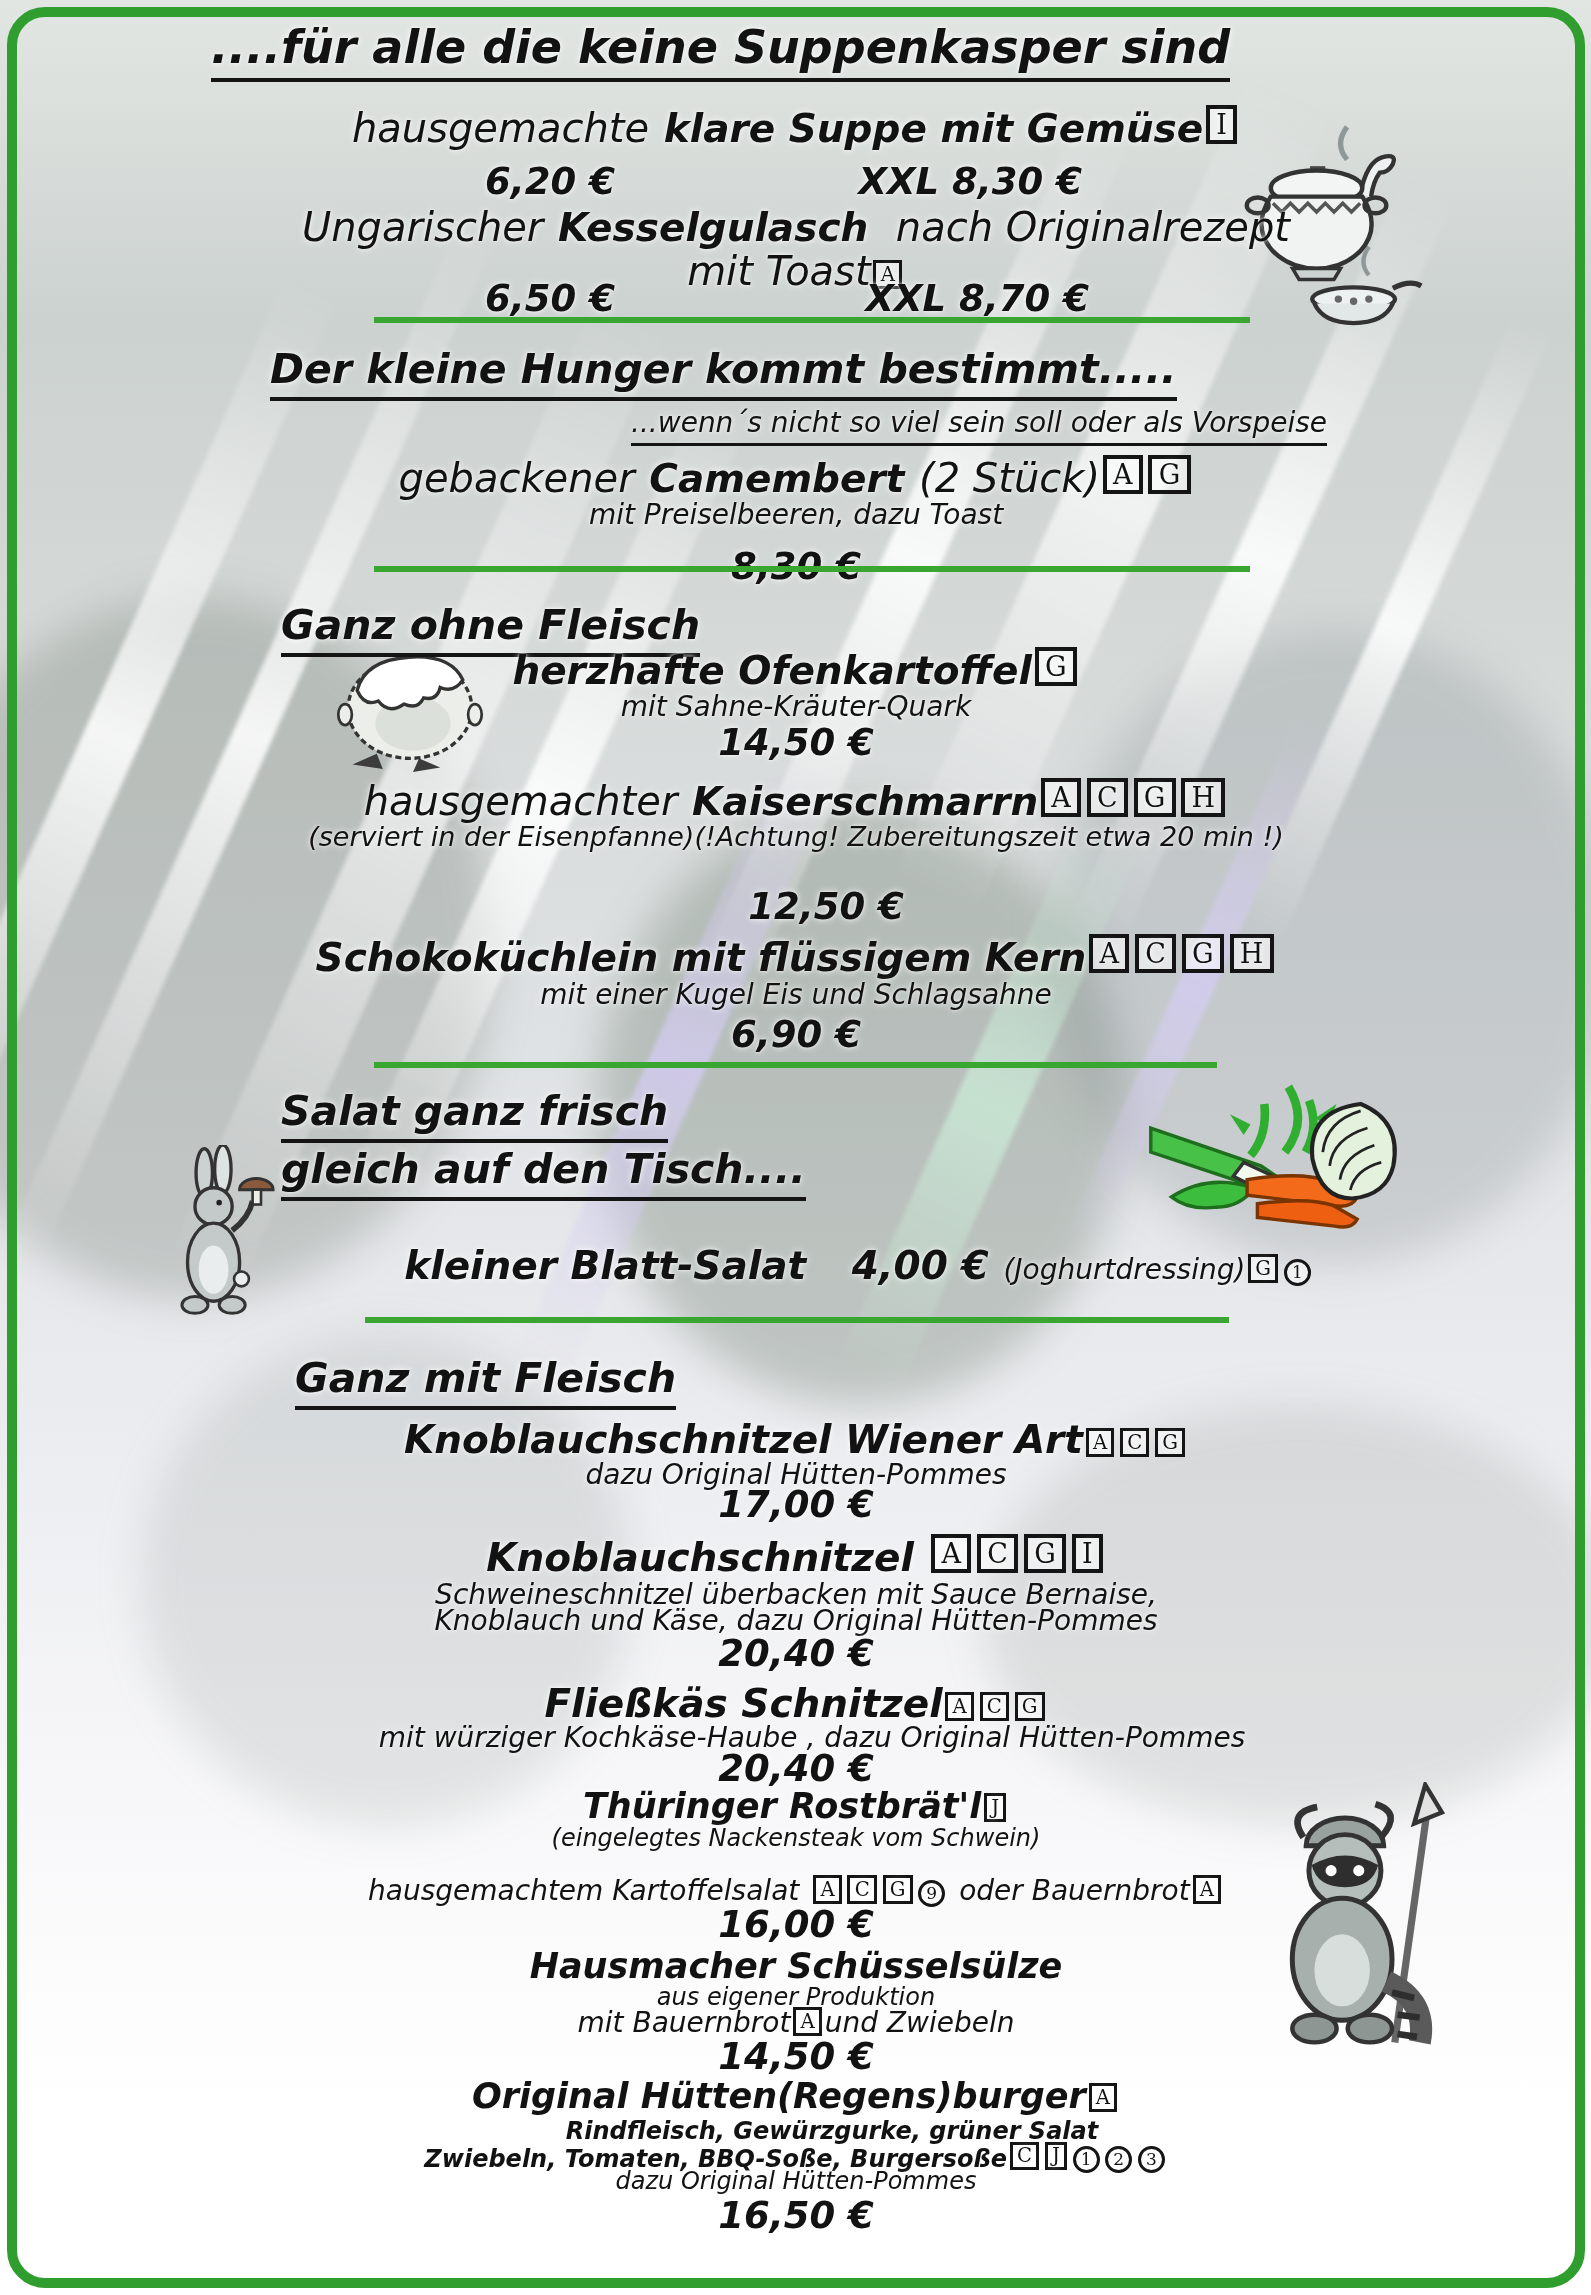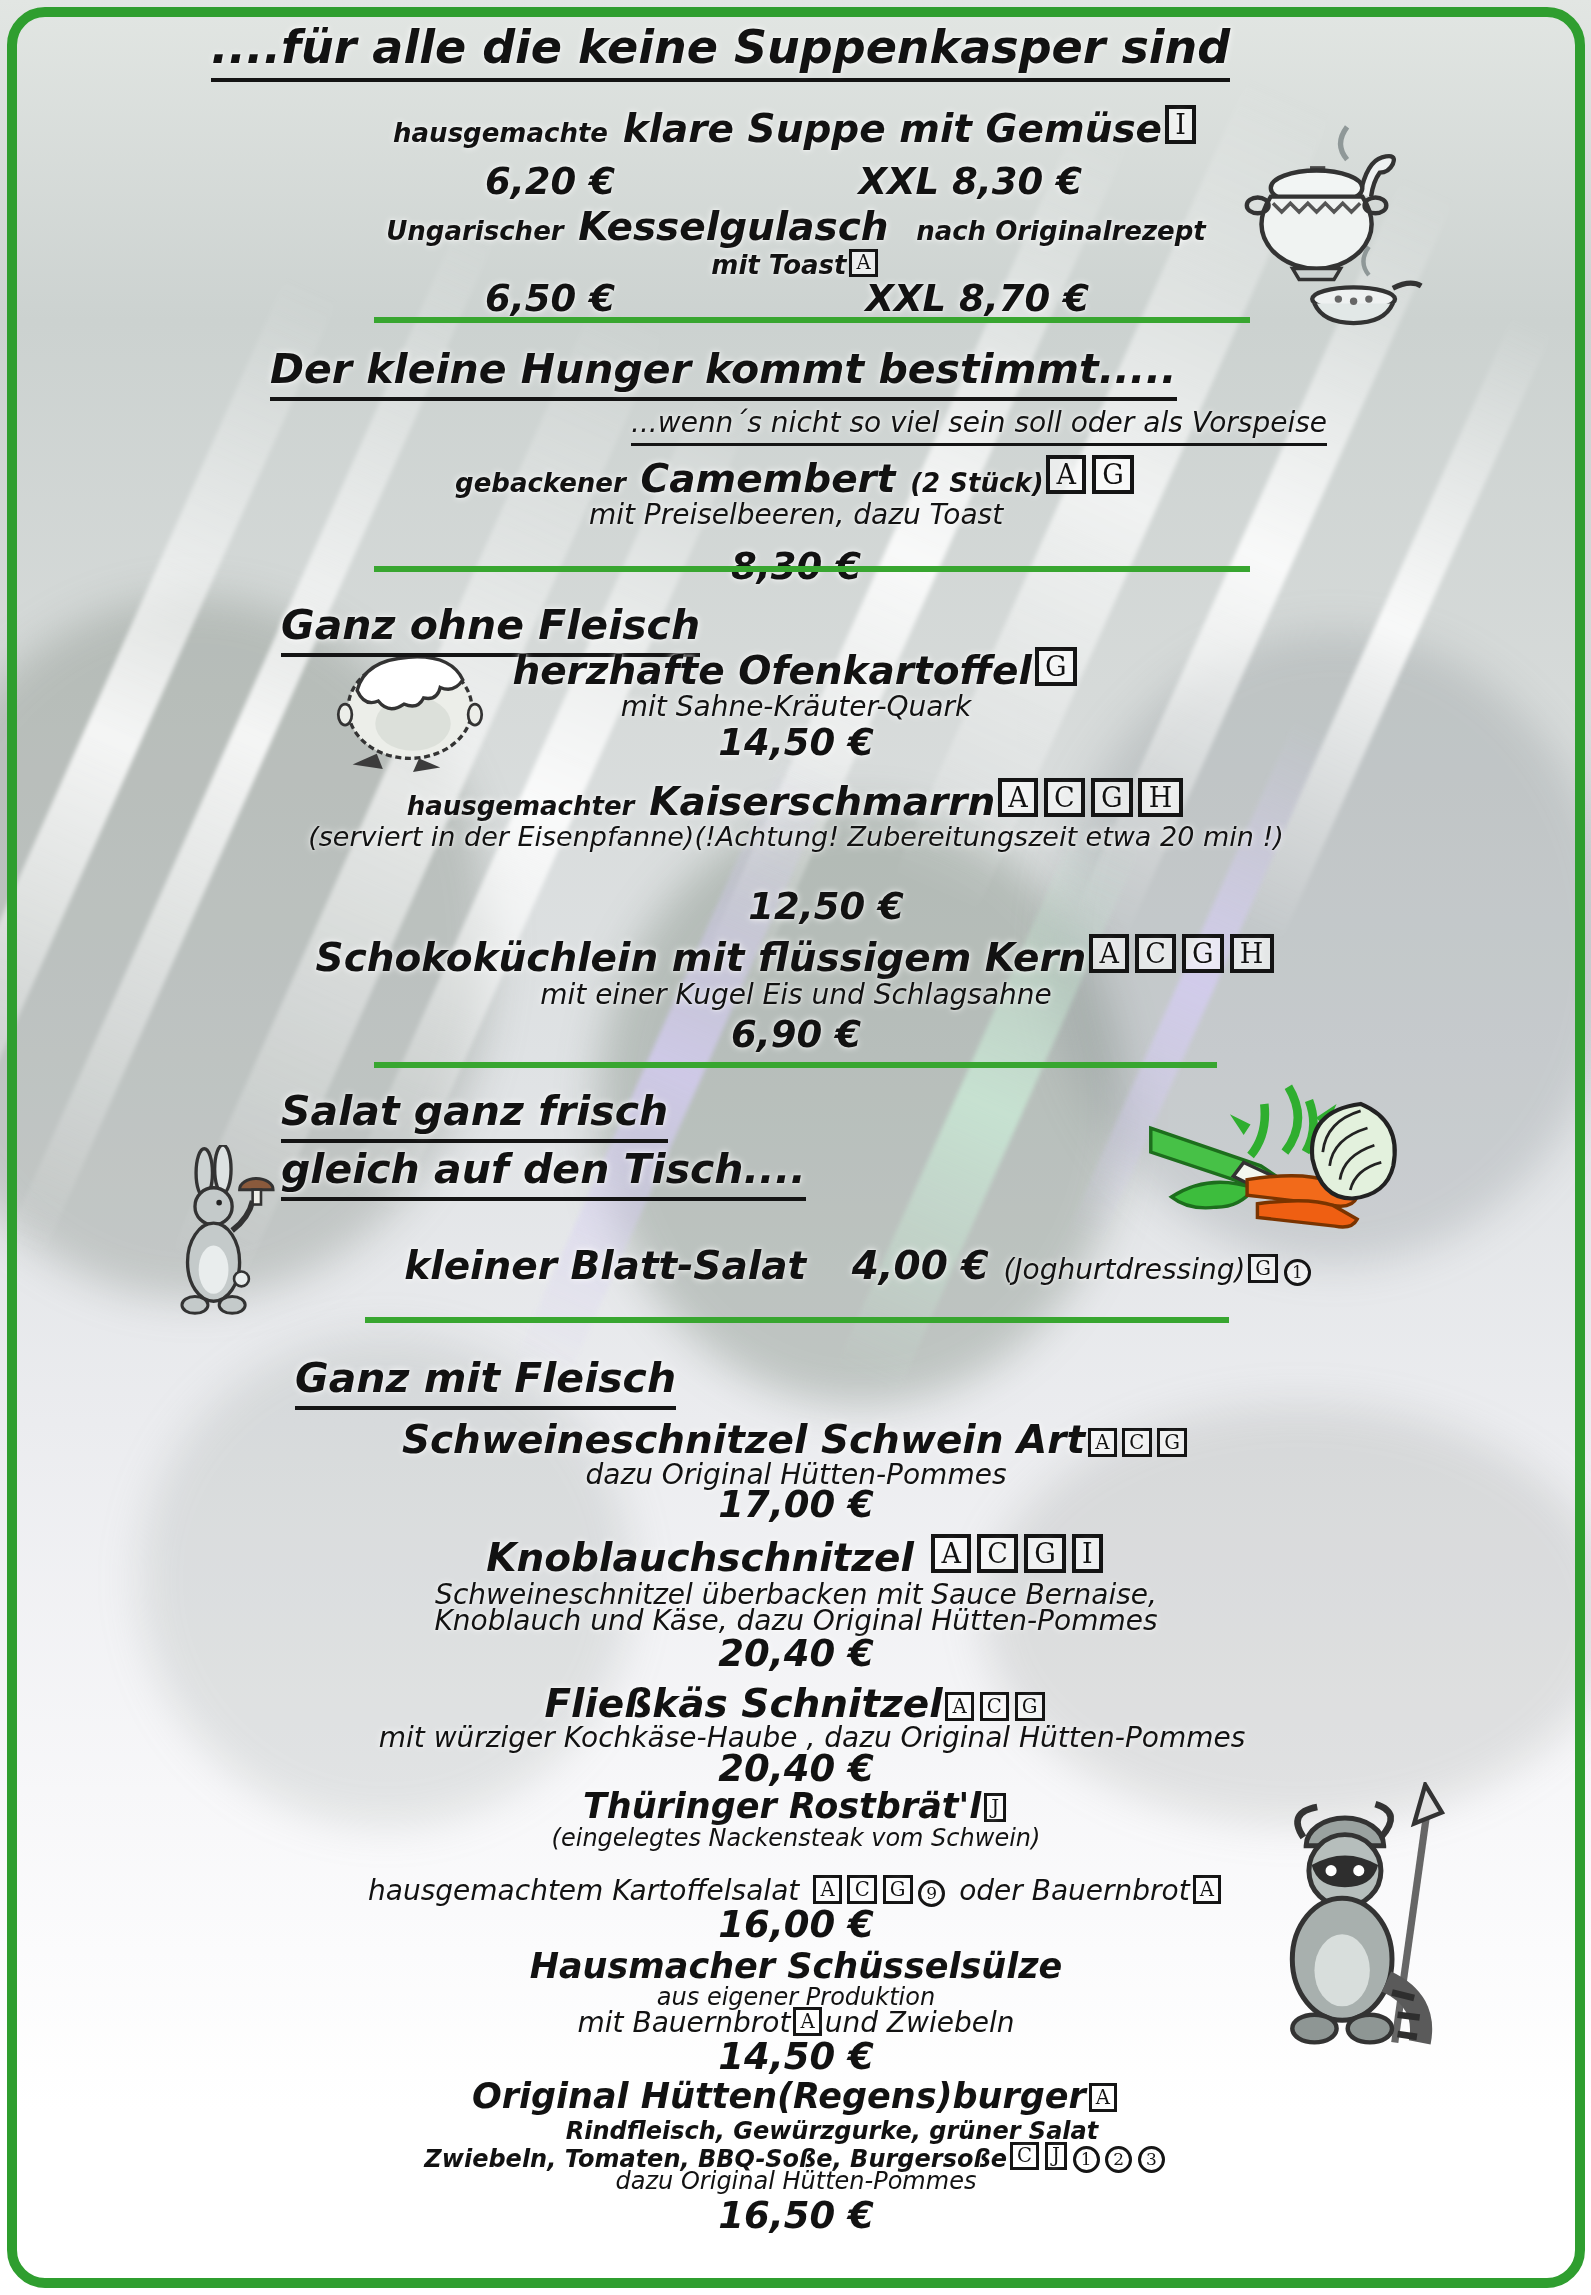--- a/index.html
+++ b/index.html
@@ -27,21 +27,21 @@
     border-radius:38px; z-index:6; pointer-events:none;
   }
   .content { position:absolute; inset:0; z-index:2;
     text-shadow:0 0 7px rgba(255,255,255,.85), 0 0 2.8px rgba(255,255,255,.7); }
   .line { position:absolute; left:0; width:100%; text-align:center; line-height:1.12; white-space:nowrap; }
   .abs { position:absolute; white-space:nowrap; }
   .u { border-bottom:4.2px solid #141414; padding-bottom:4.2px; }
   .t-title { font-size:46px; font-weight:bold; }
   .t-head  { font-size:41px; font-weight:bold; }
   .t-name  { font-size:39px; font-weight:bold; }
-  .t-pref  { font-size:26px; font-weight:bold; }
+  .t-pref  { font-size:40px; font-weight:normal; }
   .t-desc  { font-size:28px; font-weight:normal; }
   .t-note  { font-size:24px; font-weight:normal; }
   .t-price { font-size:37px; font-weight:bold; }
   .t-sub   { font-size:28px; font-weight:normal; }
   .abox {
     display:inline-block; font-family:"DejaVu Serif", serif; font-style:normal;
     font-size:27px; line-height:1; border:4.2px solid #141414; padding:2.1px 6.3px;
     margin:0 2.8px; vertical-align:8.4px; background:rgba(255,255,255,.55); font-weight:normal;
   }
   .acirc {
@@ -255,21 +255,21 @@
       <span class="t-desc g1">(Joghurtdressing)</span><span class="abox sm">G</span><span class="acirc sm">1</span>
     </div>
 
     <div class="divider" style="top:1317px;left:365px;width:864px;"></div>
 
     <div class="abs t-head" style="left:295px;top:1354px;">
       <span class="u">Ganz mit Fleisch</span>
     </div>
 
     <div class="line" style="top:1418px;">
-      <span class="t-name">Schweineschnitzel Schwein Art</span><span class="abox sm">A</span><span class="abox sm">C</span><span class="abox sm">G</span>
+      <span class="t-name">Knoblauchschnitzel Wiener Art</span><span class="abox sm">A</span><span class="abox sm">C</span><span class="abox sm">G</span>
     </div>
     <div class="line t-desc" style="top:1459px;">
       <span>dazu Original Hütten-Pommes</span>
     </div>
     <div class="line t-price" style="top:1484px;">
       <span>17,00 €</span>
     </div>
 
     <div class="line" style="top:1534px;">
       <span class="t-name">Knoblauchschnitzel</span>

